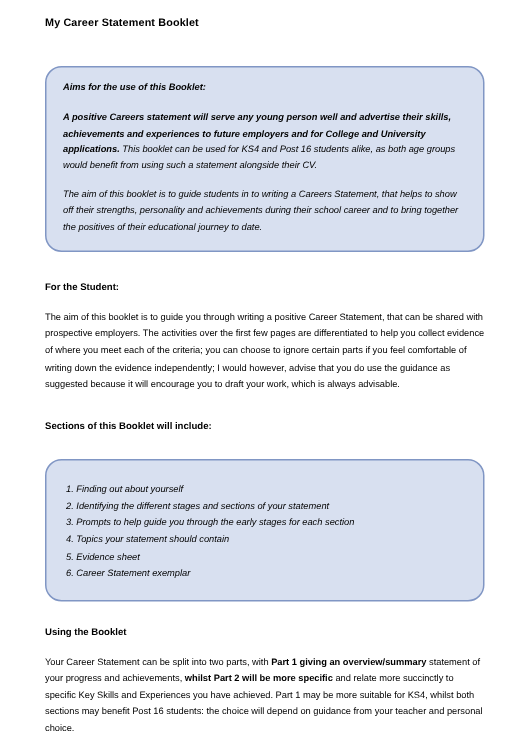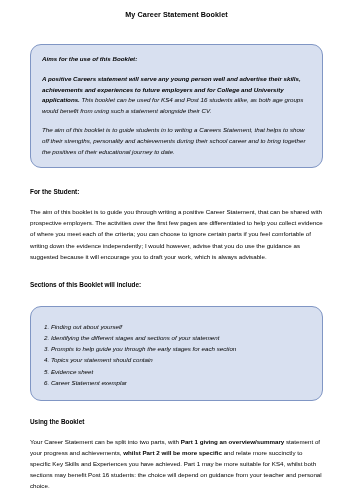--- a/index.html
+++ b/index.html
@@ -17,21 +17,20 @@
   }
   .page {
     position: relative;
     width: 353px;
     height: 500px;
     background: #ffffff;
     box-sizing: border-box;
     padding: 0 30px;
   }
   .doc-title {
-    text-align: center;
     font-size: 7.2px;
     font-weight: bold;
     letter-spacing: 0.1px;
     margin: 0;
     padding-top: 11px;
     line-height: 1;
   }
   .callout {
     border: 1.1px solid #8096c4;
     background: #d8e0f0;

